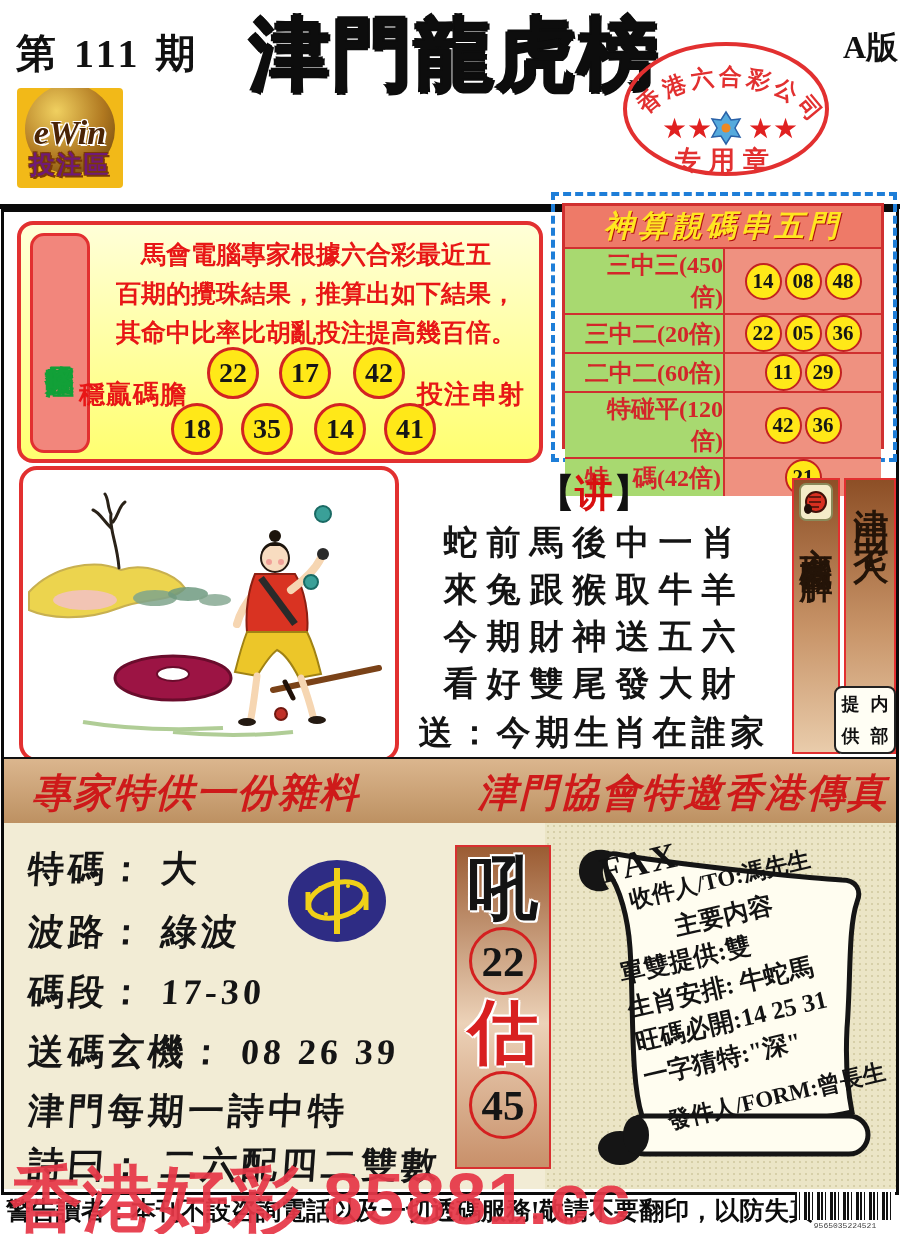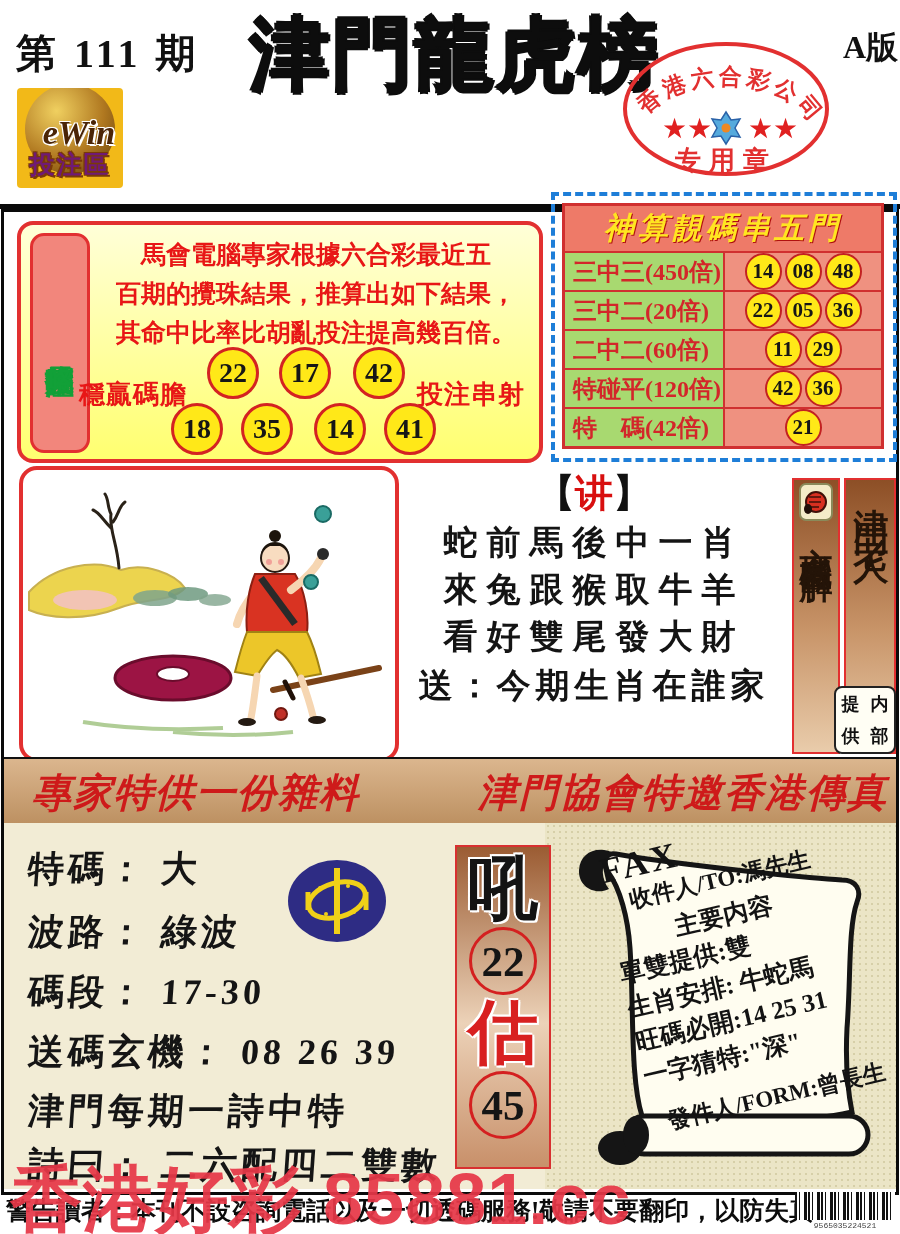--- a/index.html
+++ b/index.html
@@ -11,21 +11,21 @@
   .issue{left:16px;top:26px;font-size:40px;font-weight:900;letter-spacing:4px;}
   .title{left:225px;top:2px;width:460px;text-align:center;font-size:80px;font-weight:900;
          letter-spacing:2px;color:#0d0d0d;
          text-shadow:2px 0 #0d0d0d,-2px 0 #0d0d0d,0 2px #0d0d0d,0 -2px #0d0d0d;}
   .edition{left:843px;top:26px;font-size:32px;font-weight:900;}
   .ewin{left:17px;top:88px;width:106px;height:100px;background:#f2b918;border-radius:4px;overflow:hidden;}
   .ewin .ball{position:absolute;left:8px;top:-4px;width:90px;height:90px;border-radius:50%;
         background:radial-gradient(circle at 35% 30%,#f0d060 0%,#b07820 55%,#5c3a08 100%);}
   .ewin .brand{position:absolute;left:0;top:26px;width:106px;text-align:center;font-size:34px;
         font-style:italic;font-weight:900;color:#4a2406;
-        text-shadow:2px 2px 0 #fff,-1px -1px 0 #fff,1px -1px 0 #fff,-1px 1px 0 #fff;padding-left:9px;}
+        text-shadow:2px 2px 0 #fff,-1px -1px 0 #fff,1px -1px 0 #fff,-1px 1px 0 #fff;}
   .ewin .sub{position:absolute;left:0;top:60px;width:106px;text-align:center;font-size:25px;
         font-weight:900;color:#701a75;letter-spacing:2px;
         text-shadow:2px 2px 0 #7a3a08,-1px -1px 0 #7a3a08,1px -1px 0 #7a3a08,-1px 1px 0 #7a3a08;}
   .stamp{left:620px;top:38px;width:212px;height:142px;z-index:6;}
   .hdiv{left:0;top:204px;width:900px;height:5px;background:#0a0a0a;}
   .frame{left:1px;top:209px;width:892px;height:980px;border:3px solid #0a0a0a;}
 
   
   .stratbox{left:17px;top:221px;width:518px;height:234px;border:4px solid #e23030;border-radius:16px;
         background:linear-gradient(180deg,#ffffd8 0%,#ffff70 100%);}
@@ -39,21 +39,21 @@
         display:flex;align-items:center;justify-content:center;font-size:28px;font-weight:800;color:#161616;}
 
   
   .dashbox{left:551px;top:192px;width:338px;height:262px;border:4px dashed #1e7ed8;}
   .ctable{left:562px;top:203px;width:316px;height:240px;border:3px solid #d03030;display:flex;flex-direction:column;text-align:right;}
   .ctitle{height:46px;background:#ee7a68;display:flex;align-items:center;justify-content:center;
         font-size:30px;font-weight:900;font-style:italic;color:#ffe620;letter-spacing:4px;
         text-shadow:1px 1px 0 #b01010;}
   .crow{flex:1;display:flex;border-top:2px solid #d03030;}
   .clabel{width:160px;background:#a8d970;color:#d3262a;font-size:24px;font-weight:800;
-        display:flex;align-items:center;padding-left:8px;box-sizing:border-box;border-right:2px solid #d03030;}
+        display:flex;align-items:center;padding-left:20px;box-sizing:border-box;border-right:2px solid #d03030;}
   .cballs{flex:1;background:#ef9180;display:flex;align-items:center;justify-content:center;gap:3px;}
   .tball{width:33px;height:33px;border-radius:50%;background:#ffe818;border:2px solid #c22222;
         display:flex;align-items:center;justify-content:center;font-size:21px;font-weight:800;color:#161616;}
 
   
   .picbox{left:19px;top:466px;width:372px;height:288px;border:4px solid #e23030;border-radius:18px;
         background:#fff;overflow:hidden;}
   .poem{left:398px;top:468px;width:392px;text-align:center;}
   .poemhead{font-size:38px;font-weight:900;}
   .poemhead .hchar{color:#d80f0f;}
@@ -231,20 +231,21 @@
       <circle cx="300" cy="44" r="8" fill="#3aa098" stroke="#1a6a64" stroke-width="2"></circle>
       <circle cx="288" cy="112" r="7" fill="#3aa098" stroke="#1a6a64" stroke-width="2"></circle>
       <circle cx="258" cy="244" r="6" fill="#c03028" stroke="#701810" stroke-width="2"></circle>
     </svg>
   </div>
 
   <div class="abs poem">
     <div class="poemhead"><span>【</span><span class="hchar">讲</span><span>】</span></div>
     <div class="poemline">蛇前馬後中一肖</div>
     <div class="poemline">來兔跟猴取牛羊</div>
+    <div class="poemline">今期財神送五六</div>
     <div class="poemline">看好雙尾發大財</div>
     <div class="poemfoot">送：今期生肖在誰家</div>
   </div>
 
   <div class="abs strip strip1">
     <svg width="34" height="38" viewBox="0 0 34 38" style="margin-top:3px;">
       <rect x="1" y="1" width="32" height="36" rx="6" fill="#f4ecc8" stroke="#8a8a5a" stroke-width="2"></rect>
       <circle cx="17" cy="19" r="10" fill="#d83020" stroke="#401008" stroke-width="2"></circle>
       <path d="M10,14 h12 M10,19 h12 M10,24 h10" stroke="#401008" stroke-width="1.5"></path>
       <ellipse cx="9" cy="26" rx="4" ry="5" fill="#201008"></ellipse>

